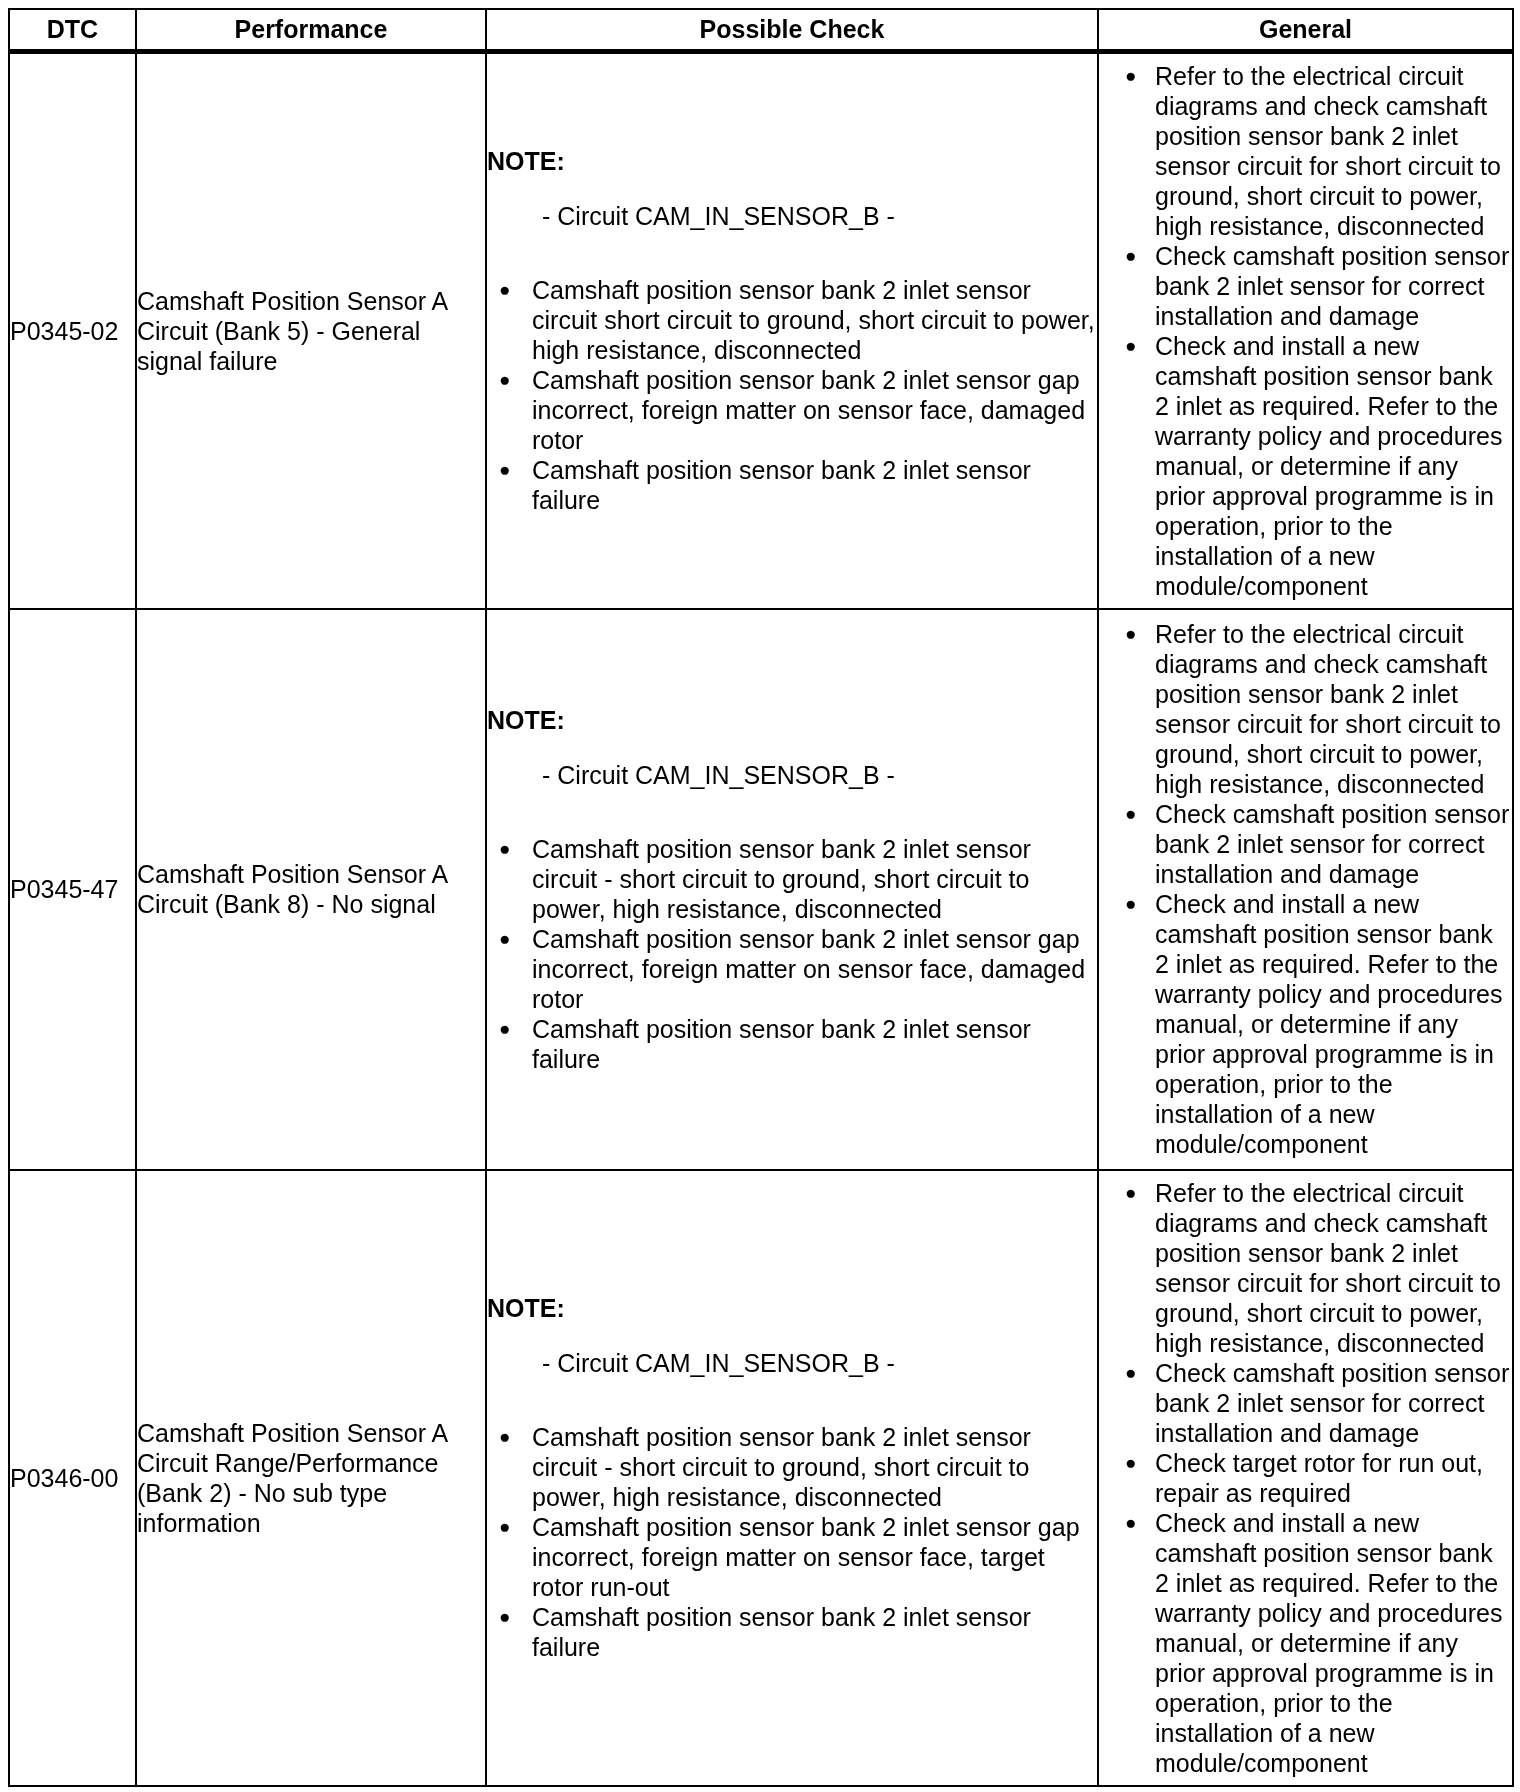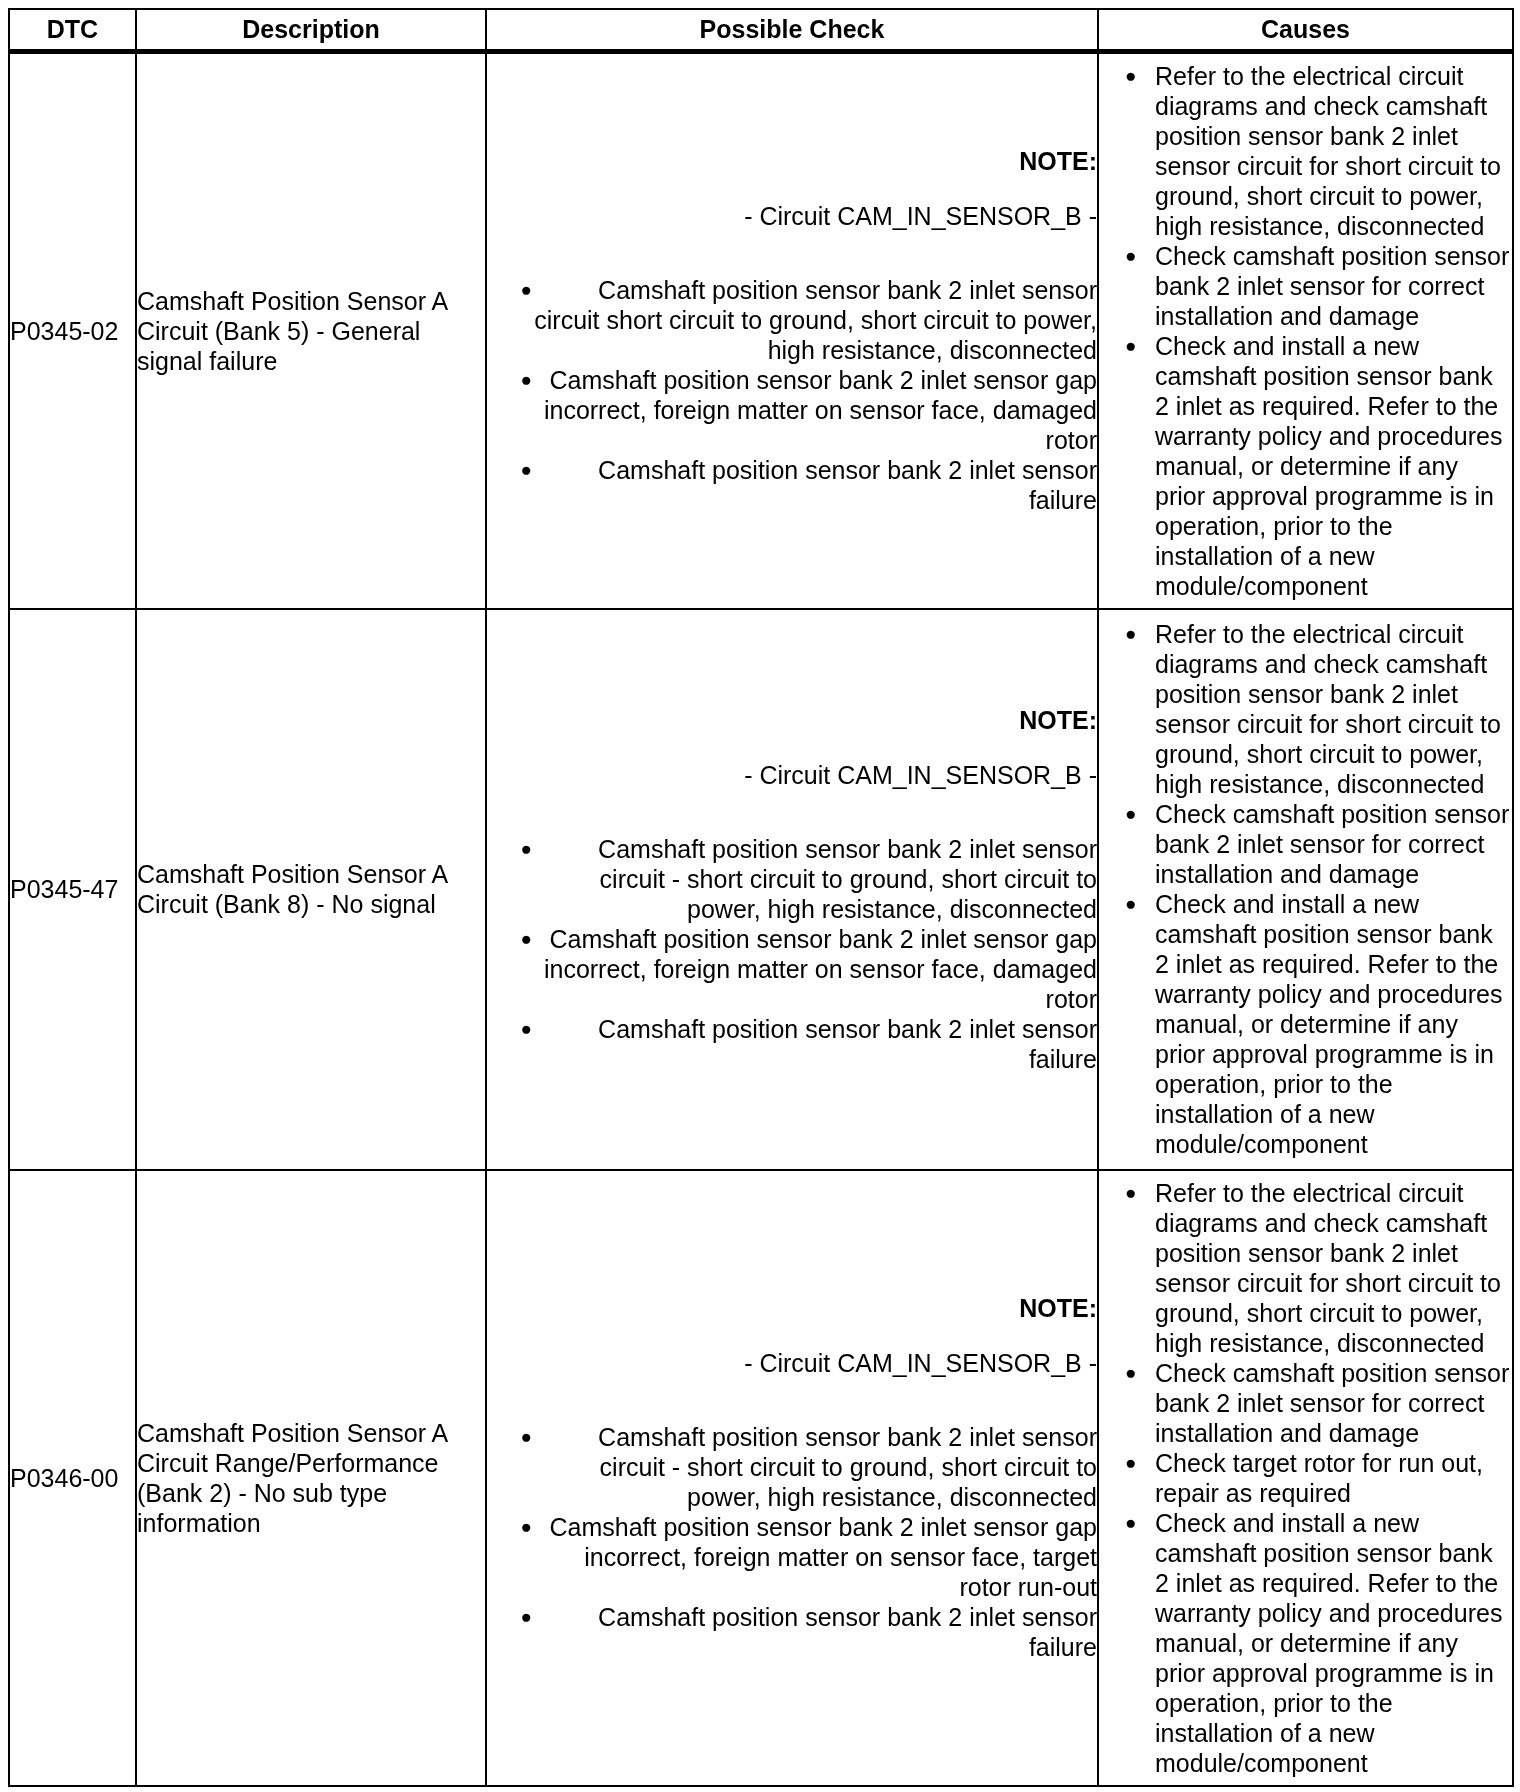--- a/index.html
+++ b/index.html
@@ -46,21 +46,21 @@
     box-sizing: border-box;
     overflow: hidden;
   }
   table.dtc-table tbody tr:nth-child(1) td { height: 557px; }
   table.dtc-table tbody tr:nth-child(2) td { height: 561px; }
   table.dtc-table tbody tr:nth-child(3) td { height: 616px; }
 
   td.col-dtc  { padding: 4px 2px 4px 5px; }
   td.col-desc { padding: 4px 6px 4px 8px; }
 
-  td.col-causes { padding: 6px 4px 6px 13px; text-align: right; }
+  td.col-causes { padding: 6px 4px 6px 13px; }
   .note-label { font-weight: bold; }
   .note-circuit { margin: 25px 0 44px 55px; }
 
   td.col-action {
     vertical-align: top;
     padding: 7px 4px 7px 0;
   }
 
   ul.bullet-list {
     list-style: none;
@@ -88,23 +88,23 @@
   <table class="dtc-table">
     <colgroup>
       <col class="c-dtc">
       <col class="c-desc">
       <col class="c-causes">
       <col class="c-action">
     </colgroup>
     <thead>
       <tr>
         <th>DTC</th>
-        <th>Description</th>
+        <th>Performance</th>
         <th>Possible Check</th>
-        <th>Causes</th>
+        <th>General</th>
       </tr>
     </thead>
     <tbody>
   <tr>
     <td class="col-dtc">
       <span>P0345-02</span>
     </td>
     <td class="col-desc">
       <span>Camshaft Position Sensor A Circuit (Bank 5) - General signal failure</span>
     </td>

